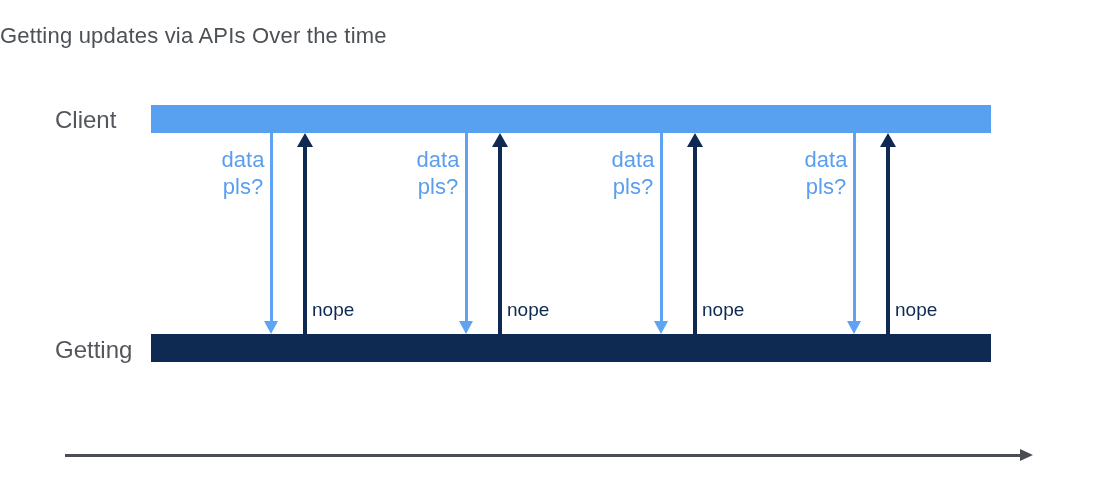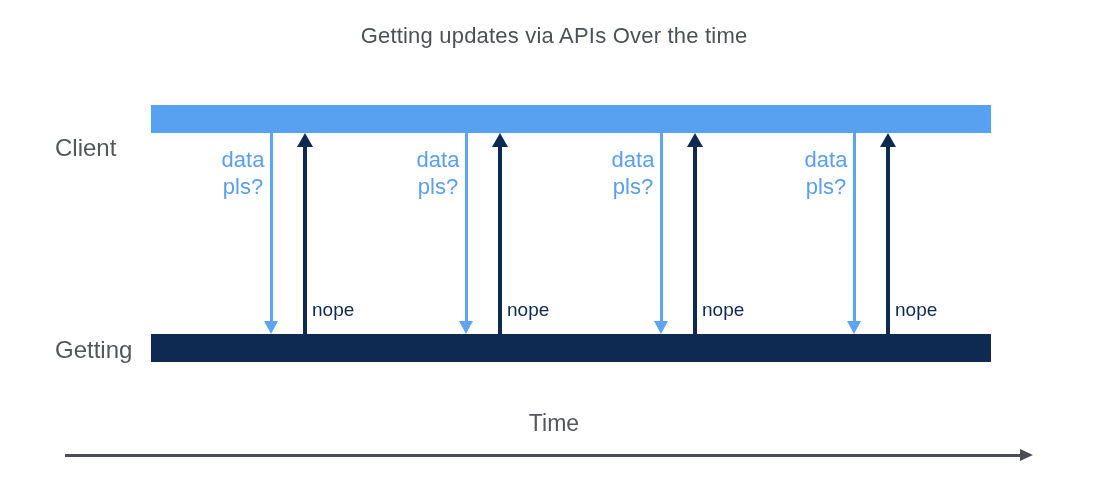--- a/index.html
+++ b/index.html
@@ -13,33 +13,33 @@
     width: 1108px;
     height: 494px;
     background: #ffffff;
     overflow: hidden;
   }
   .title {
     position: absolute;
     top: 23px;
     left: 0;
     width: 100%;
-    text-align: center;
+    text-align: left;
     font-size: 22px;
     font-weight: 500;
     color: #4d5156;
     letter-spacing: 0.2px;
   }
   .lifeline-label {
     position: absolute;
     font-size: 24px;
     font-weight: 500;
     color: #53565b;
   }
-  .lifeline-label.client { left: 55px; top: 106px; margin-top: 28px; }
+  .lifeline-label.client { left: 55px; top: 106px; }
   .lifeline-label.server { left: 55px; top: 336px; }
   .bar {
     position: absolute;
     left: 151px;
     width: 840px;
     height: 28px;
   }
   .bar.client-bar { top: 105px; background: #57a1f0; }
   .bar.server-bar { top: 334px; background: #0e2a52; }
 
@@ -188,17 +188,16 @@
         <div class="shaft"></div>
         <div class="head"></div>
       </div>
     <div class="arrow up">
         <div class="head"></div>
         <div class="shaft"></div>
       </div>
     <div class="response-label">nope</div>
   </div>
 
-  <div class="time-label">Time</div>
   <div class="time-axis-line"></div>
   <div class="time-axis-head"></div>
 
 </div>
 
 </body></html>

